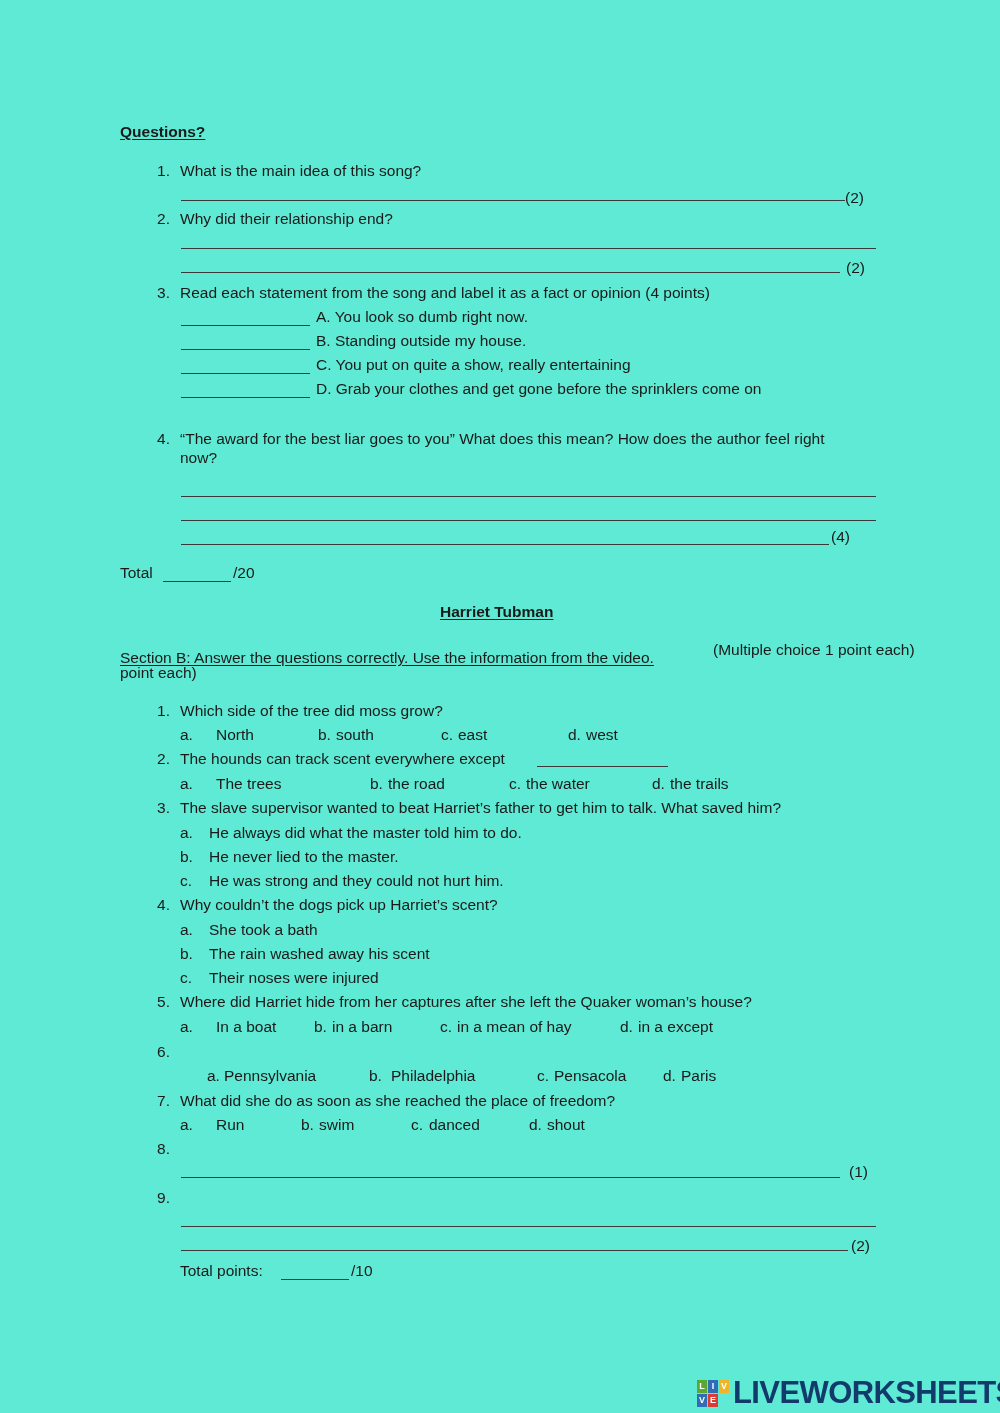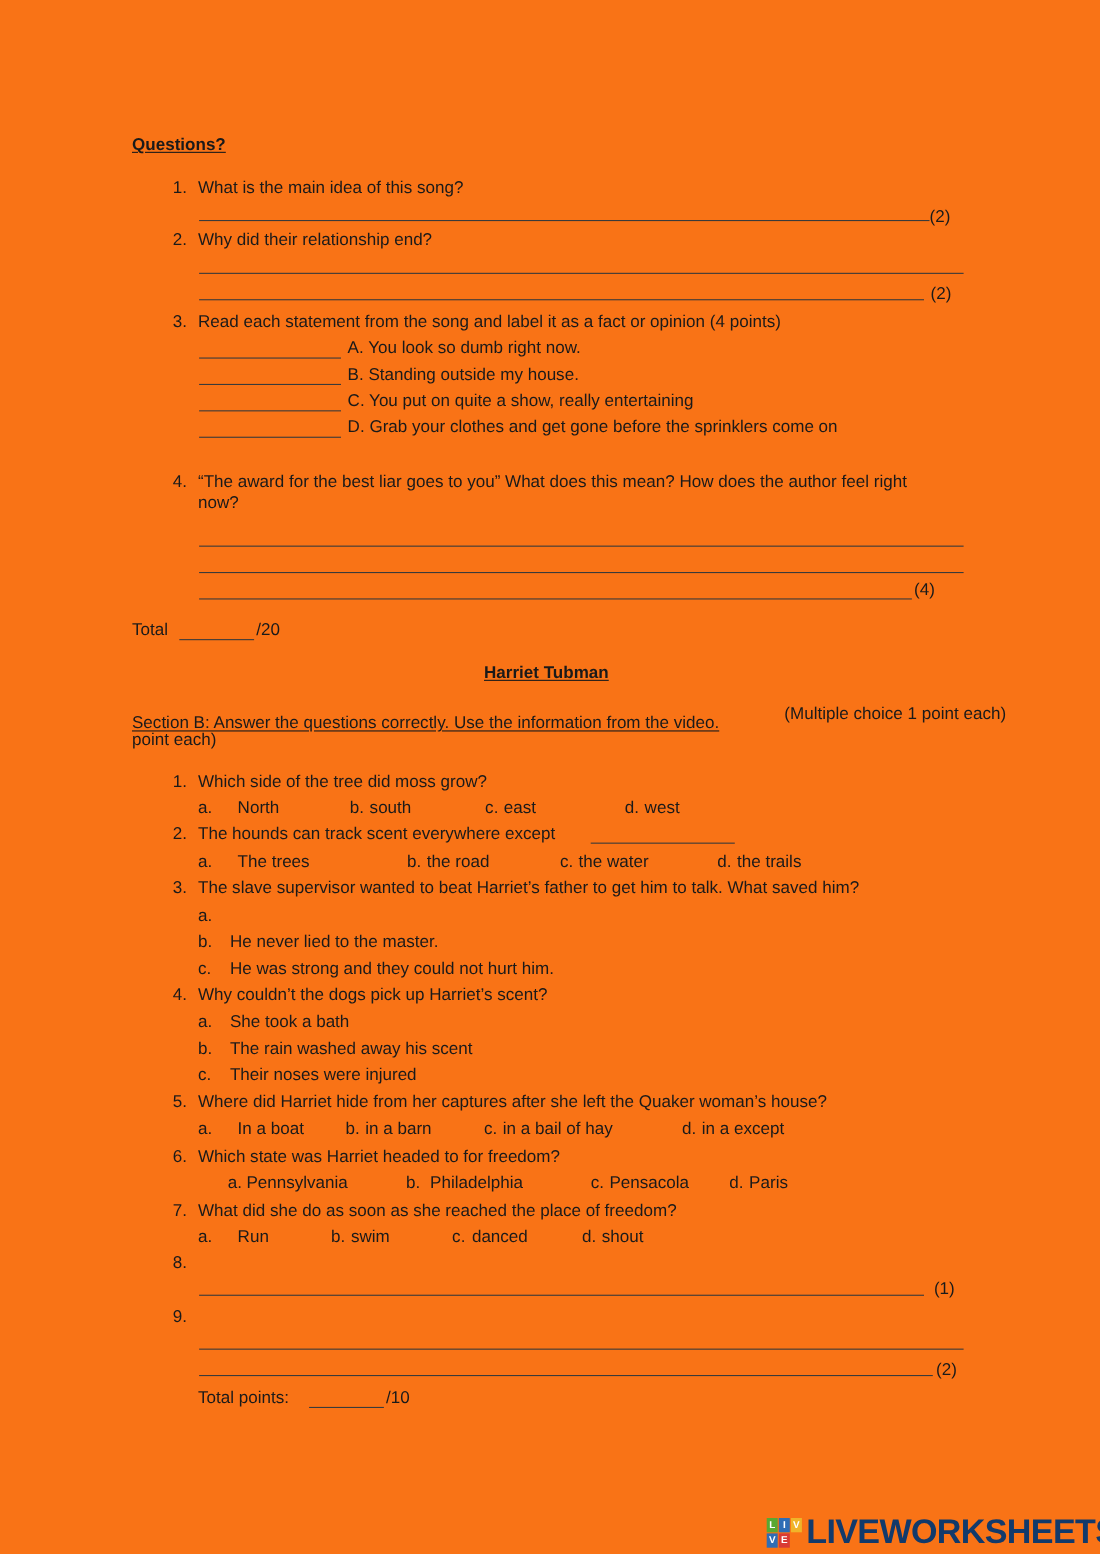--- a/index.html
+++ b/index.html
@@ -11,21 +11,21 @@
     width: 1000px;
     height: 1413px;
     position: relative;
     font-family: "Liberation Sans", sans-serif;
     color: #1a1a1a;
     overflow: hidden;
   }
   .page {
     position: absolute;
     inset: 0;
-    background: #f97316;
+    background: #5eead4;
     text-decoration: underline;
   }
 
   
   .t {
     position: absolute;
     font-size: 15.5px;
     line-height: 19px;
     white-space: nowrap;
     color: #1a1a1a;
@@ -166,20 +166,21 @@
   <div class="t" style="left:370px; top:774px;">b.</div>
   <div class="t" style="left:388px; top:774px;">the road</div>
   <div class="t" style="left:509px; top:774px;">c.</div>
   <div class="t" style="left:526px; top:774px;">the water</div>
   <div class="t" style="left:652px; top:774px;">d.</div>
   <div class="t" style="left:670px; top:774px;">the trails</div>
 
   <div class="num" style="left:144px; top:798px;">3.</div>
   <div class="t" style="left:180px; top:798px;">The slave supervisor wanted to beat Harriet’s father to get him to talk. What saved him?</div>
   <div class="t" style="left:180px; top:823px;">a.</div>
+  <div class="t" style="left:209px; top:823px;">He always did what the master told him to do.</div>
   <div class="t" style="left:180px; top:847px;">b.</div>
   <div class="t" style="left:209px; top:847px;">He never lied to the master.</div>
   <div class="t" style="left:180px; top:871px;">c.</div>
   <div class="t" style="left:209px; top:871px;">He was strong and they could not hurt him.</div>
 
   <div class="num" style="left:144px; top:895px;">4.</div>
   <div class="t" style="left:180px; top:895px;">Why couldn’t the dogs pick up Harriet’s scent?</div>
   <div class="t" style="left:180px; top:920px;">a.</div>
   <div class="t" style="left:209px; top:920px;">She took a bath</div>
   <div class="t" style="left:180px; top:944px;">b.</div>
@@ -187,26 +188,25 @@
   <div class="t" style="left:180px; top:968px;">c.</div>
   <div class="t" style="left:209px; top:968px;">Their noses were injured</div>
 
   <div class="num" style="left:144px; top:992px;">5.</div>
   <div class="t" style="left:180px; top:992px;">Where did Harriet hide from her captures after she left the Quaker woman’s house?</div>
   <div class="t" style="left:180px; top:1017px;">a.</div>
   <div class="t" style="left:216px; top:1017px;">In a boat</div>
   <div class="t" style="left:314px; top:1017px;">b.</div>
   <div class="t" style="left:332px; top:1017px;">in a barn</div>
   <div class="t" style="left:440px; top:1017px;">c.</div>
-  <div class="t" style="left:457px; top:1017px;">in a bail of hay</div>
+  <div class="t" style="left:457px; top:1017px;">in a mean of hay</div>
   <div class="t" style="left:620px; top:1017px;">d.</div>
   <div class="t" style="left:638px; top:1017px;">in a except</div>
 
   <div class="num" style="left:144px; top:1042px;">6.</div>
-  <div class="t" style="left:180px; top:1042px;">Which state was Harriet headed to for freedom?</div>
   <div class="t" style="left:207px; top:1066px;">a.</div>
   <div class="t" style="left:224px; top:1066px;">Pennsylvania</div>
   <div class="t" style="left:369px; top:1066px;">b.</div>
   <div class="t" style="left:391px; top:1066px;">Philadelphia</div>
   <div class="t" style="left:537px; top:1066px;">c.</div>
   <div class="t" style="left:554px; top:1066px;">Pensacola</div>
   <div class="t" style="left:663px; top:1066px;">d.</div>
   <div class="t" style="left:681px; top:1066px;">Paris</div>
 
   <div class="num" style="left:144px; top:1091px;">7.</div>

